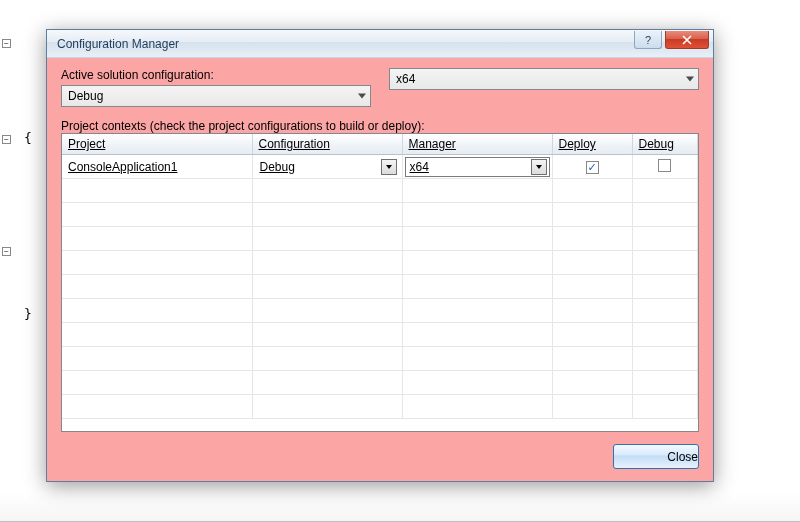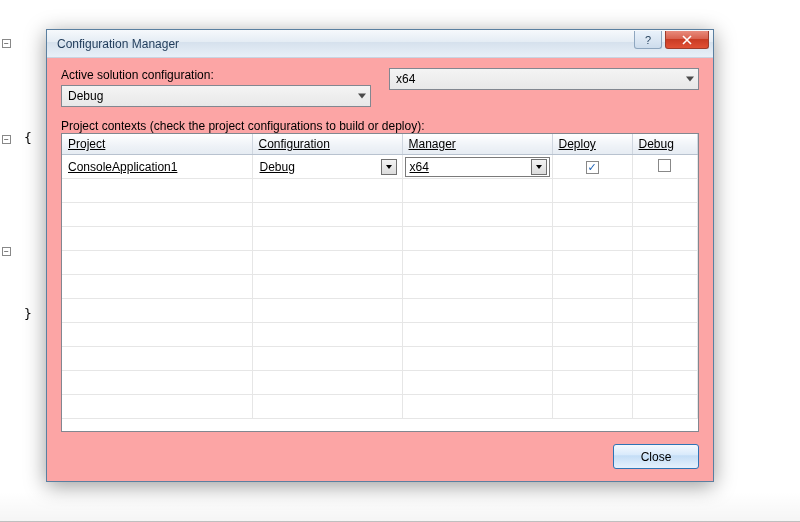--- a/index.html
+++ b/index.html
@@ -184,21 +184,21 @@
 
   .footer {
     display:flex; justify-content:flex-end; padding-top:12px;
   }
   .btn-close {
     min-width:86px; height:25px;
     border:1px solid #2e74b5;
     border-radius:3px;
     background: linear-gradient(to bottom,#f4f9ff,#d7e9fb 45%,#c3ddf6 46%,#e6f1fc);
     color:#000;
-    display:flex;align-items:center;justify-content:center;
+    display:flex;align-items:center;justify-content:flex-end;
     cursor:pointer;
   }
 
   
   .page-edge{
     position:absolute;left:0;right:0;bottom:0;height:30px;
     background:linear-gradient(to bottom, rgba(0,0,0,0), rgba(0,0,0,0.04));
     border-bottom:1px solid #bfbfbf;
     pointer-events:none;
   }

